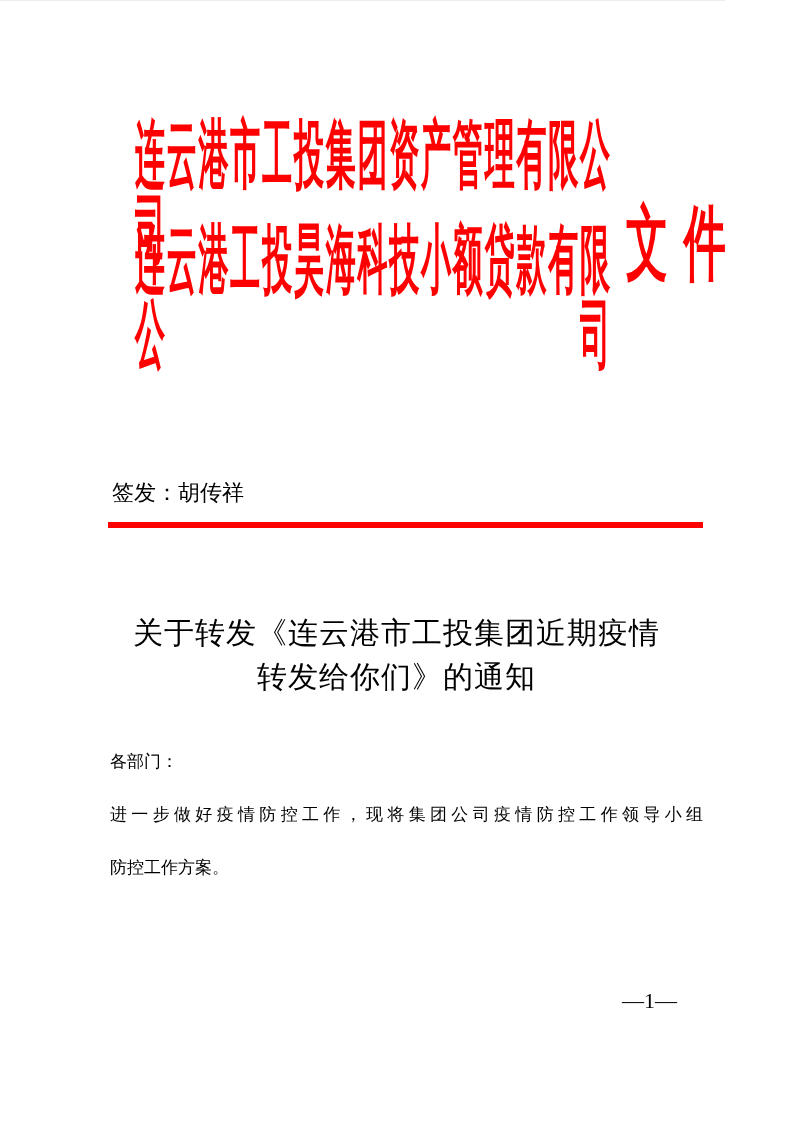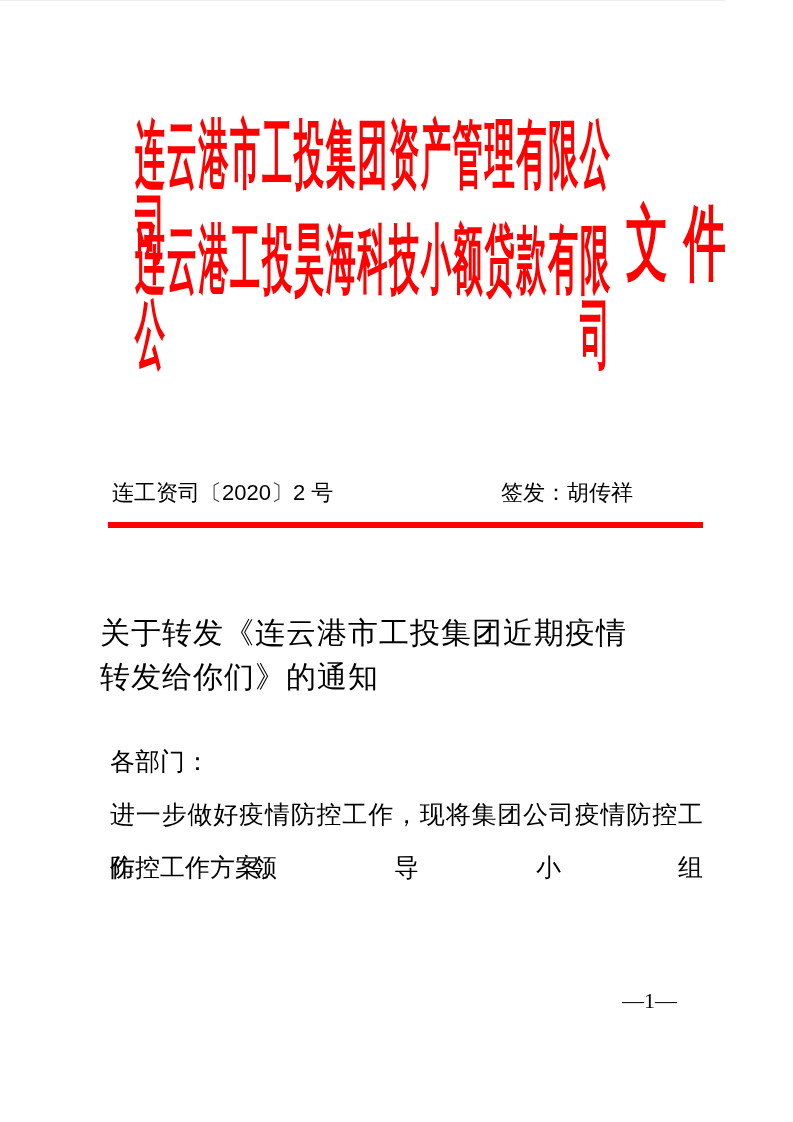--- a/index.html
+++ b/index.html
@@ -78,33 +78,33 @@
     height: 6px;
     background: #ff0000;
   }
 
   
   .title-block {
     position: absolute;
     left: 100px;
     width: 593px;
     top: 610px;
-    text-align: left;
+    text-align: center;
     font-size: 30px;
     line-height: 44px;
     letter-spacing: 1px;
   }
 
   
   .body-block {
     position: absolute;
     left: 110px;
     width: 593px;
     top: 734px;
-    font-size: 25px;
+    font-size: 17px;
   }
   .body-line {
     height: 53px;
     line-height: 53px;
   }
   .body-line.indent {
     text-indent: 42px;
   }
   .body-line.justify-last {
     text-align: justify;
@@ -136,21 +136,20 @@
         <span class="company-name">连云港市工投集团资产管理有限公司</span>
       </div>
       <div class="company-row">
         <span class="company-name">连云港工投昊海科技小额贷款有限公司</span>
       </div>
     </div>
     <div class="doc-type">文 件</div>
   </div>
 
   <div class="doc-info-row">
-    <span>连工资司〔2020〕2 号</span>
     <span>签发：胡传祥</span>
   </div>
 
   <div class="red-rule"></div>
 
   <div class="title-block">
     <div>关于转发《连云港市工投集团近期疫情</div>
     <div>转发给你们》的通知</div>
   </div>
 

